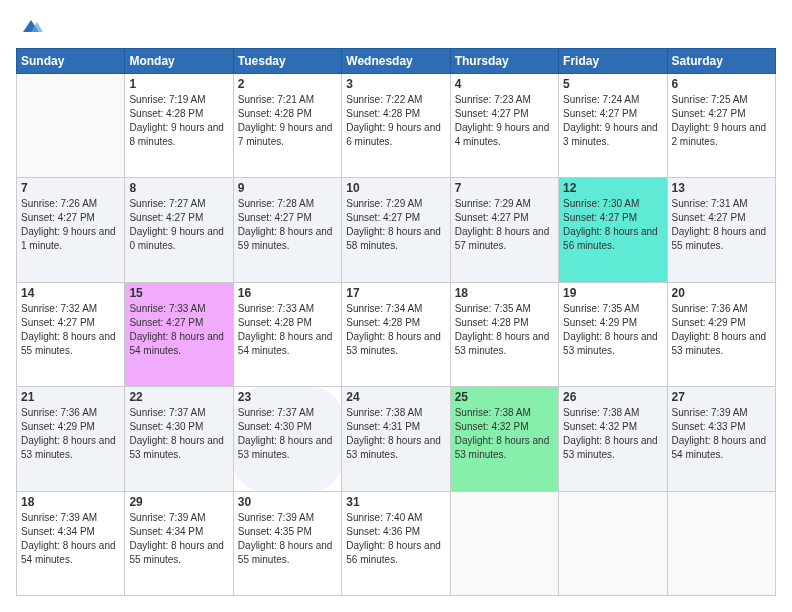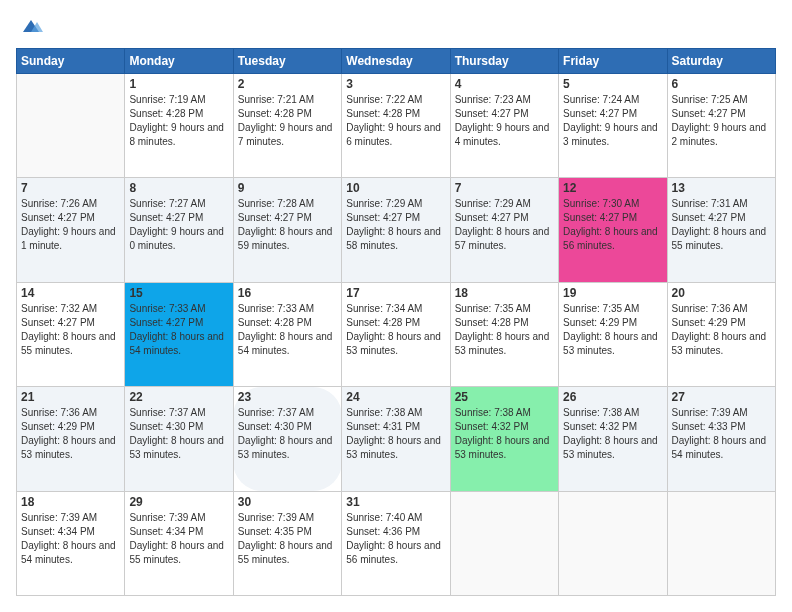--- a/index.html
+++ b/index.html
@@ -184,35 +184,35 @@
             <div class="day-info">Sunrise: 7:28 AM<br>Sunset: 4:27 PM<br>Daylight: 8 hours and 59 minutes.</div>
           </td>
           <td style="background: rgb(240, 244, 248);">
             <span class="day-num">10</span>
             <div class="day-info">Sunrise: 7:29 AM<br>Sunset: 4:27 PM<br>Daylight: 8 hours and 58 minutes.</div>
           </td>
           <td style="background: rgb(240, 244, 248);">
             <span class="day-num">7</span>
             <div class="day-info">Sunrise: 7:29 AM<br>Sunset: 4:27 PM<br>Daylight: 8 hours and 57 minutes.</div>
           </td>
-          <td style="background: #ec4899;">
+          <td style="background: #5eead4;">
             <span class="day-num">12</span>
             <div class="day-info">Sunrise: 7:30 AM<br>Sunset: 4:27 PM<br>Daylight: 8 hours and 56 minutes.</div>
           </td>
           <td style="background: rgb(240, 244, 248);">
             <span class="day-num">13</span>
             <div class="day-info">Sunrise: 7:31 AM<br>Sunset: 4:27 PM<br>Daylight: 8 hours and 55 minutes.</div>
           </td>
         </tr>
         <tr>
           <td style="background: rgb(255, 255, 255);">
             <span class="day-num">14</span>
             <div class="day-info">Sunrise: 7:32 AM<br>Sunset: 4:27 PM<br>Daylight: 8 hours and 55 minutes.</div>
           </td>
-          <td style="background: #0ea5e9;">
+          <td style="background: #f0abfc;">
             <span class="day-num">15</span>
             <div class="day-info">Sunrise: 7:33 AM<br>Sunset: 4:27 PM<br>Daylight: 8 hours and 54 minutes.</div>
           </td>
           <td style="background: rgb(255, 255, 255);">
             <span class="day-num">16</span>
             <div class="day-info">Sunrise: 7:33 AM<br>Sunset: 4:28 PM<br>Daylight: 8 hours and 54 minutes.</div>
           </td>
           <td style="background: rgb(255, 255, 255);">
             <span class="day-num">17</span>
             <div class="day-info">Sunrise: 7:34 AM<br>Sunset: 4:28 PM<br>Daylight: 8 hours and 53 minutes.</div>

